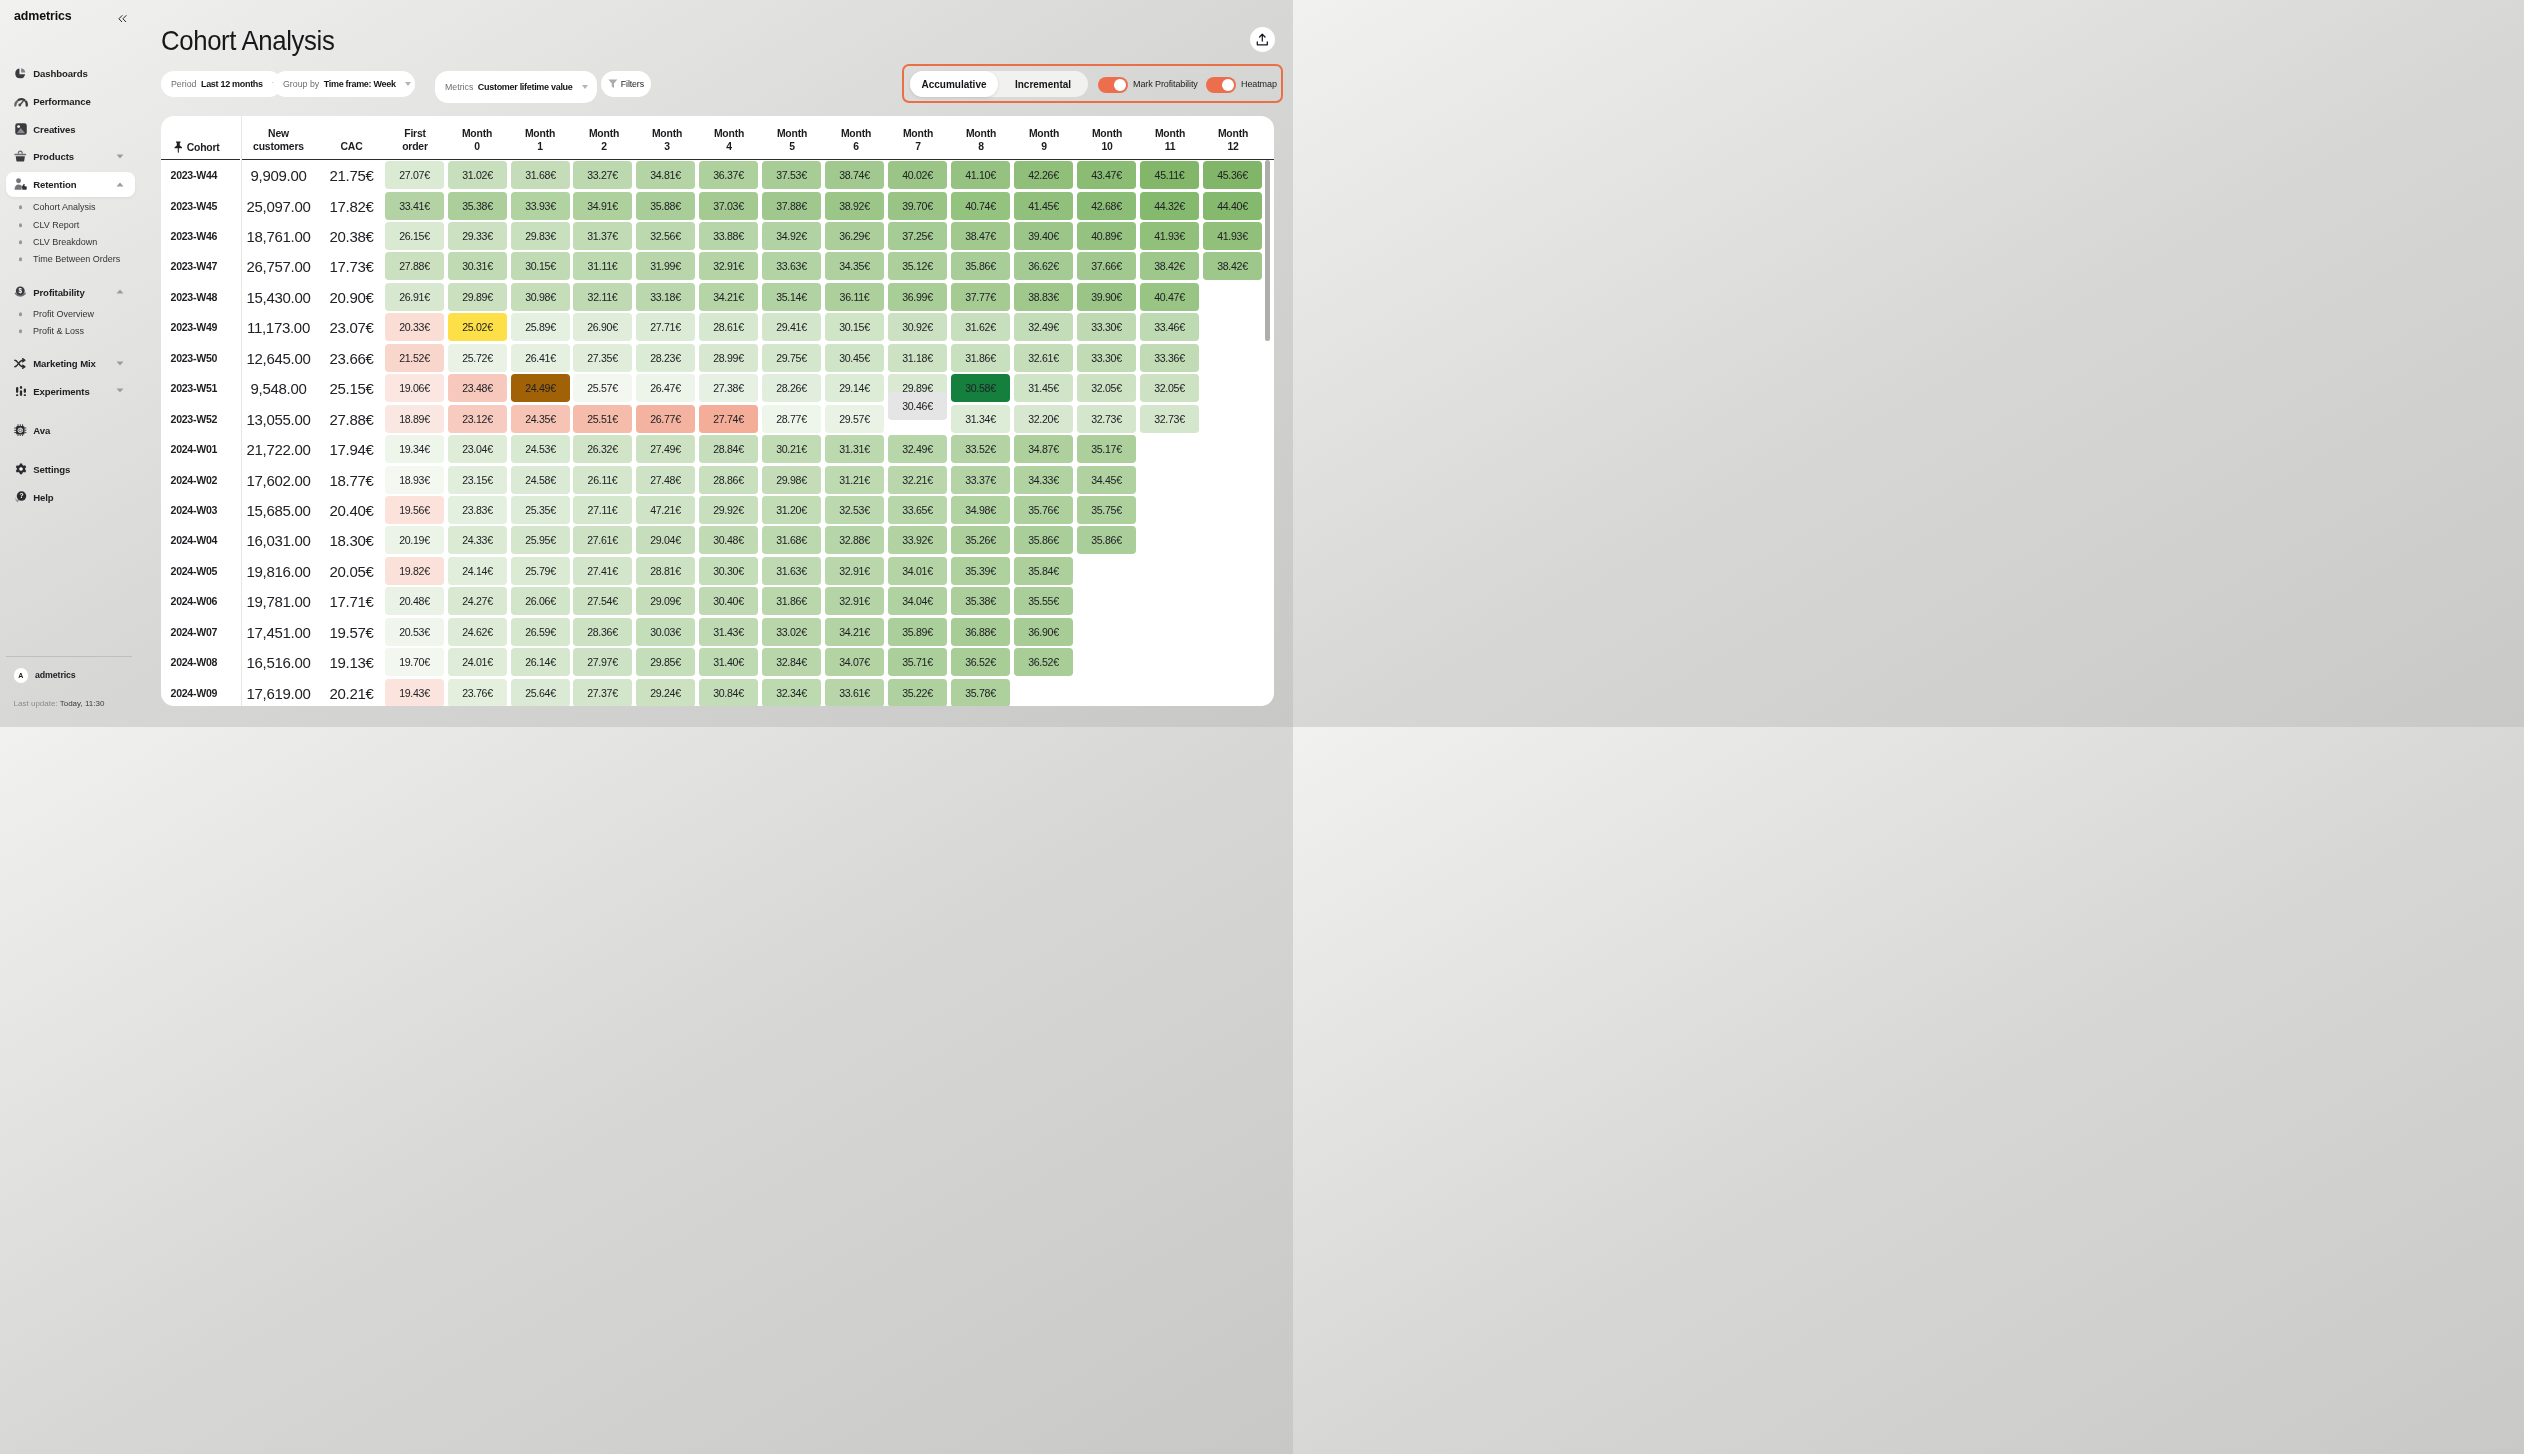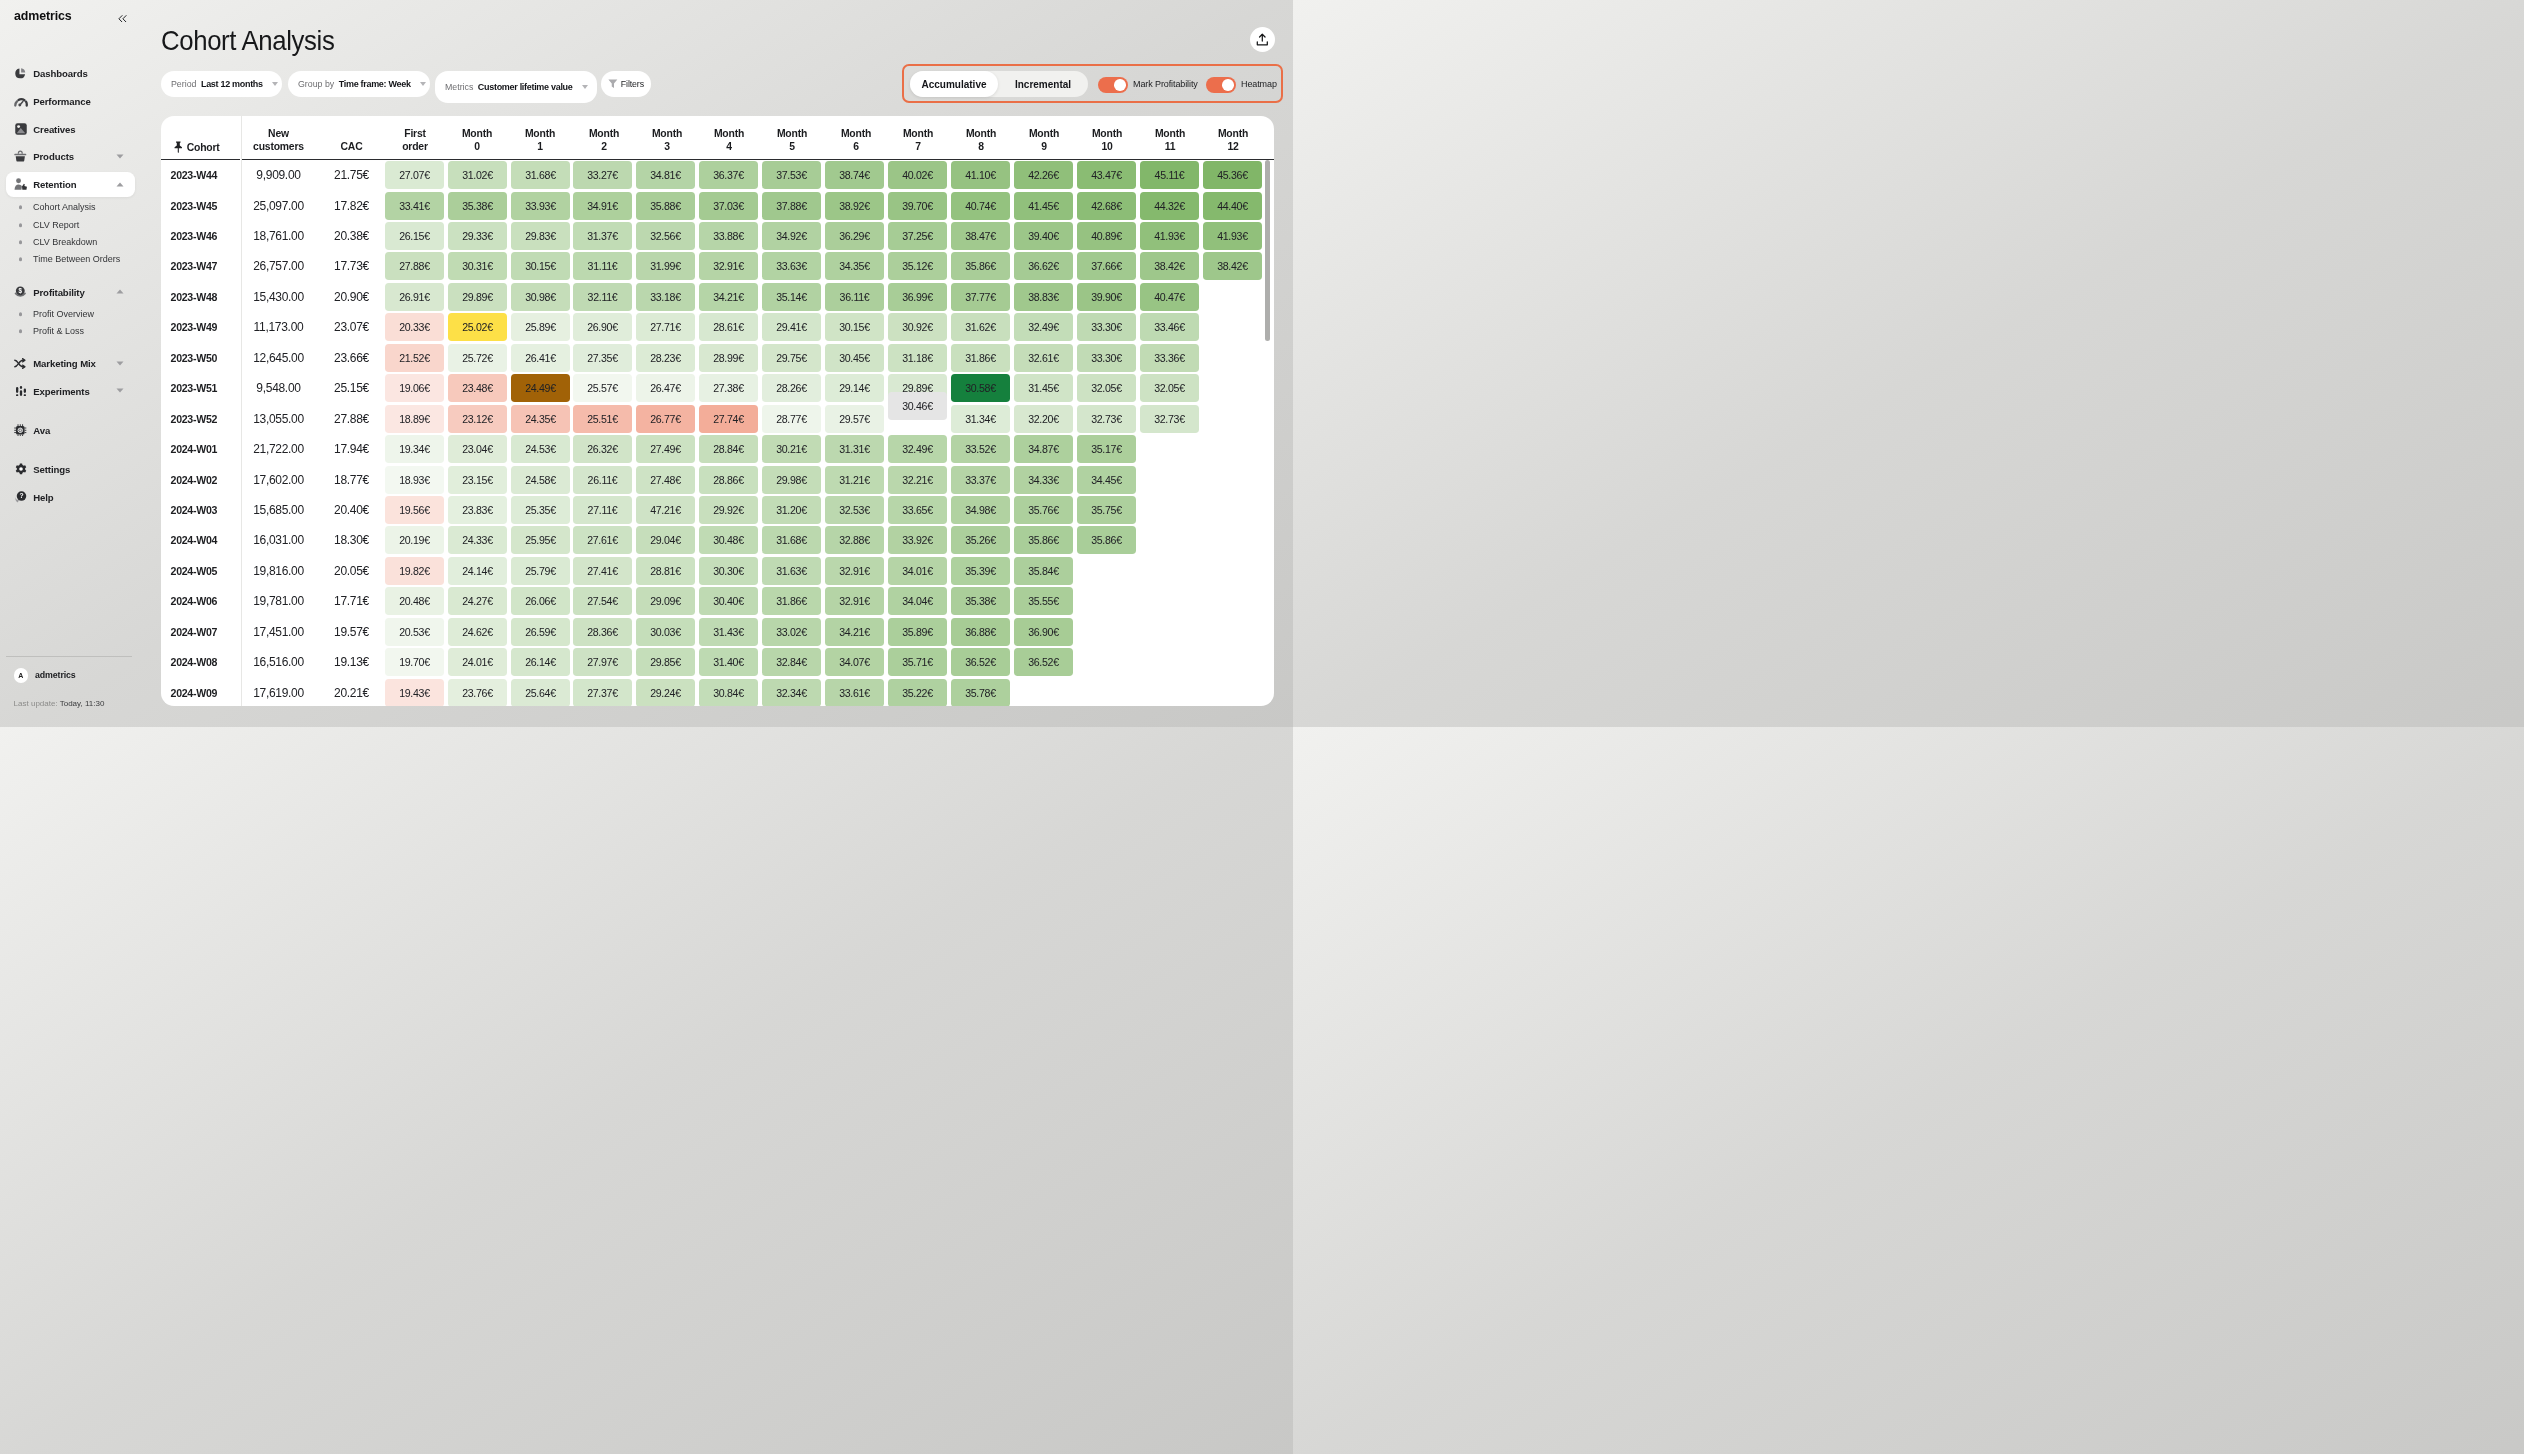--- a/index.html
+++ b/index.html
@@ -33,21 +33,21 @@
 .tgl{position:absolute;top:77px;width:30px;height:15.7px;border-radius:8px;background:#ec6e4c}
 .tgl i{position:absolute;right:2px;top:2px;width:11.6px;height:11.6px;background:#fff;border-radius:50%}
 .tlab{position:absolute;top:84px;transform:translateY(-50%);font-size:9px;font-weight:400;color:#1c1d20;white-space:nowrap;letter-spacing:-0.1px}
 
 .card{position:absolute;left:161px;top:116px;width:1113px;height:590px;background:#fff;border-radius:13px;overflow:hidden}
 .card .vline{position:absolute;left:80px;top:0;width:0.5px;height:100%;background:#e7e7e5}
 .card .hline{position:absolute;top:43px;height:0.9px;background:#2b2c2f}
 .card .th{position:absolute;top:0;height:42px;width:60px;display:flex;flex-direction:column;justify-content:flex-end;align-items:center;padding-bottom:5px;font-size:10.4px;font-weight:700;color:#1b1c1f;line-height:12.4px;letter-spacing:-0.2px;white-space:nowrap}
 .cohhdr{position:absolute;left:12.6px;top:31px;display:flex;align-items:center;gap:4.5px;font-size:10.4px;font-weight:700;color:#1b1c1f;transform:translateY(-50%);letter-spacing:-0.2px}
 .coh{position:absolute;left:9.6px;width:66px;height:28px;display:flex;align-items:center;font-size:10.6px;font-weight:700;letter-spacing:-0.3px;color:#1d1e21}
-.num{position:absolute;width:71px;height:28px;display:flex;align-items:center;justify-content:center;font-size:12px;color:#202125;letter-spacing:-0.3px}
+.num{position:absolute;width:71px;height:28px;display:flex;align-items:center;justify-content:center;font-size:15px;color:#202125;letter-spacing:-0.3px}
 .nc{left:82px}
 .cc{left:155px}
 .hc{position:absolute;width:59px;height:28px;border-radius:3.8px;display:flex;align-items:center;justify-content:center;font-size:10.6px;color:#202125;letter-spacing:-0.3px}
 .sbar{position:absolute;left:1104px;top:44px;width:4.5px;height:181px;border-radius:2.5px;background:#aeaeac}
 </style></head>
 <body>
 
 <div class="logo">admetrics</div>
 <div class="collapse"><svg width="9" height="7.6" viewBox="0 0 18 15" fill="none" stroke="#1a1b1d" stroke-width="1.9" stroke-linecap="square">
       <path d="M8 1.2 L1.8 7.5 L8 13.8"></path>
@@ -216,21 +216,21 @@
 <div class="avname">admetrics</div>
 <div class="lastupd">Last update: <b>Today, 11:30</b></div>
 
 <h1>Cohort Analysis</h1>
 <div class="pill" style="left:161px;width:121px;padding:0 10px;gap:4.5px">
     <span class="lab">Period</span>
     <span class="val">Last 12 months</span>
     <span style="flex:1"></span>
     <span class="chev"></span>
   </div>
-<div class="pill" style="left:288px;width:142px;padding:12px 10px;gap:4.5px">
+<div class="pill" style="left:273px;width:142px;padding:12px 10px;gap:4.5px">
     <span class="lab">Group by</span>
     <span class="val">Time frame: Week</span>
     <span style="flex:1"></span>
     <span class="chev"></span>
   </div>
 <div class="pill" style="left:435px;width:162px;padding:16px 10px;gap:4.5px">
     <span class="lab">Metrics</span>
     <span class="val">Customer lifetime value</span>
     <span style="flex:1"></span>
     <span class="chev"></span>

